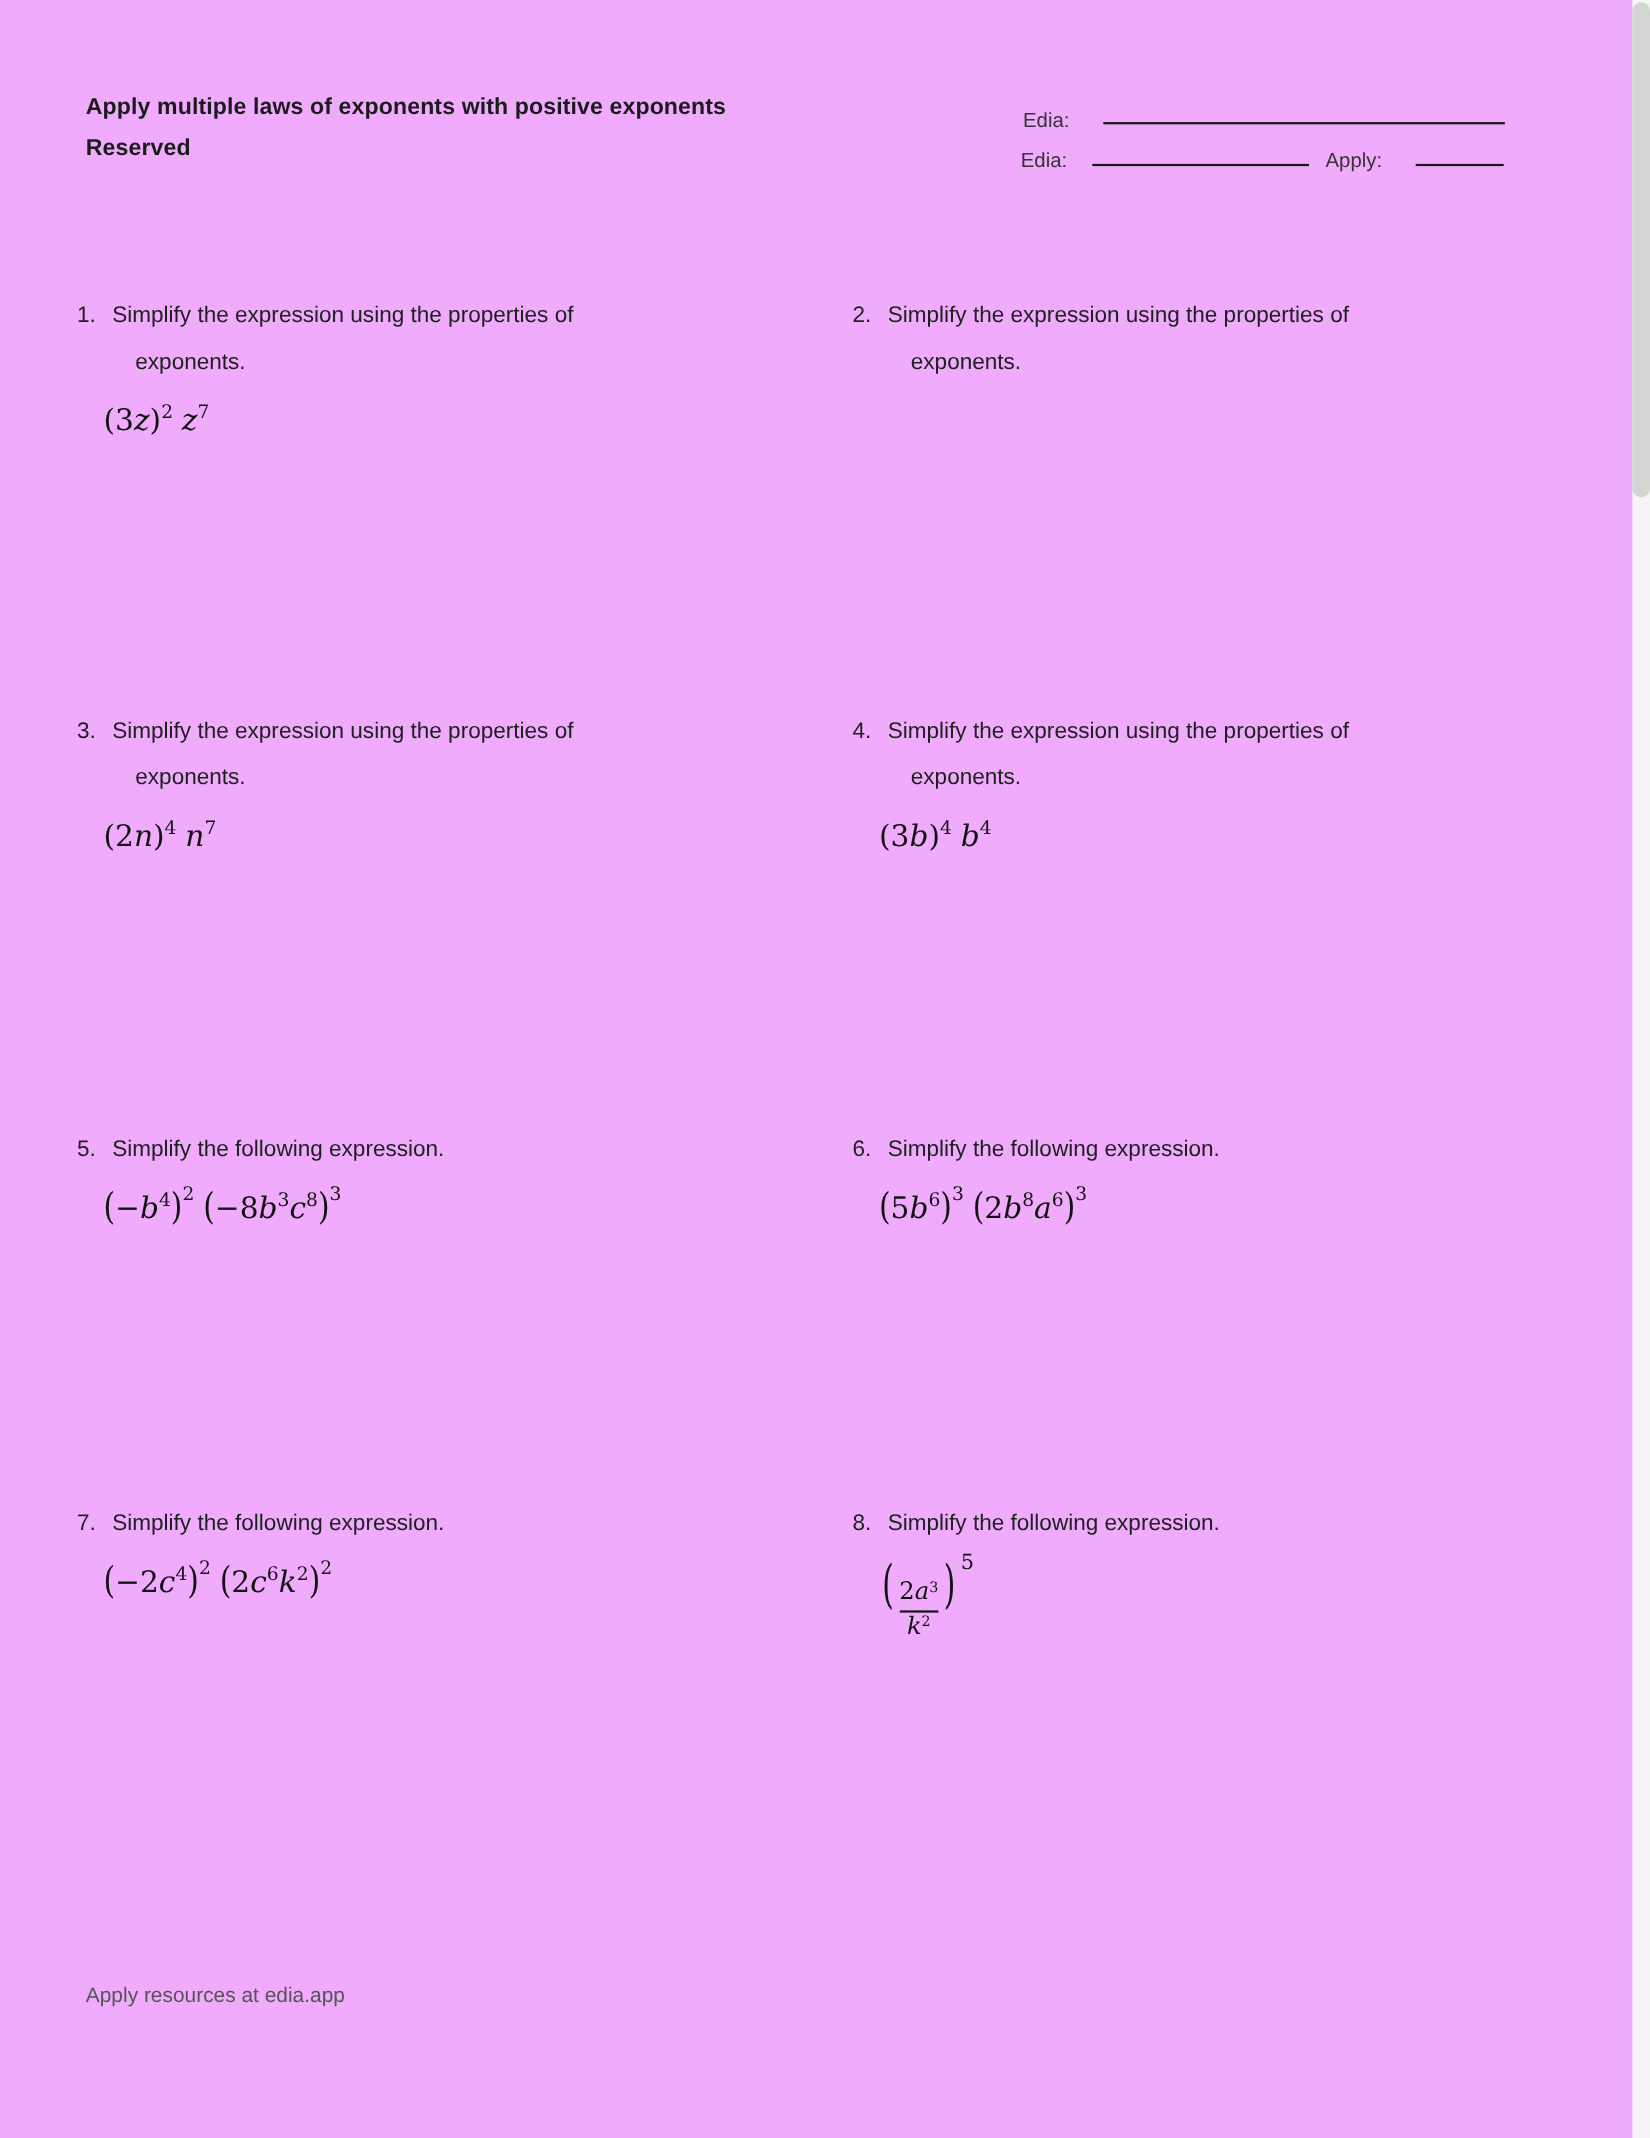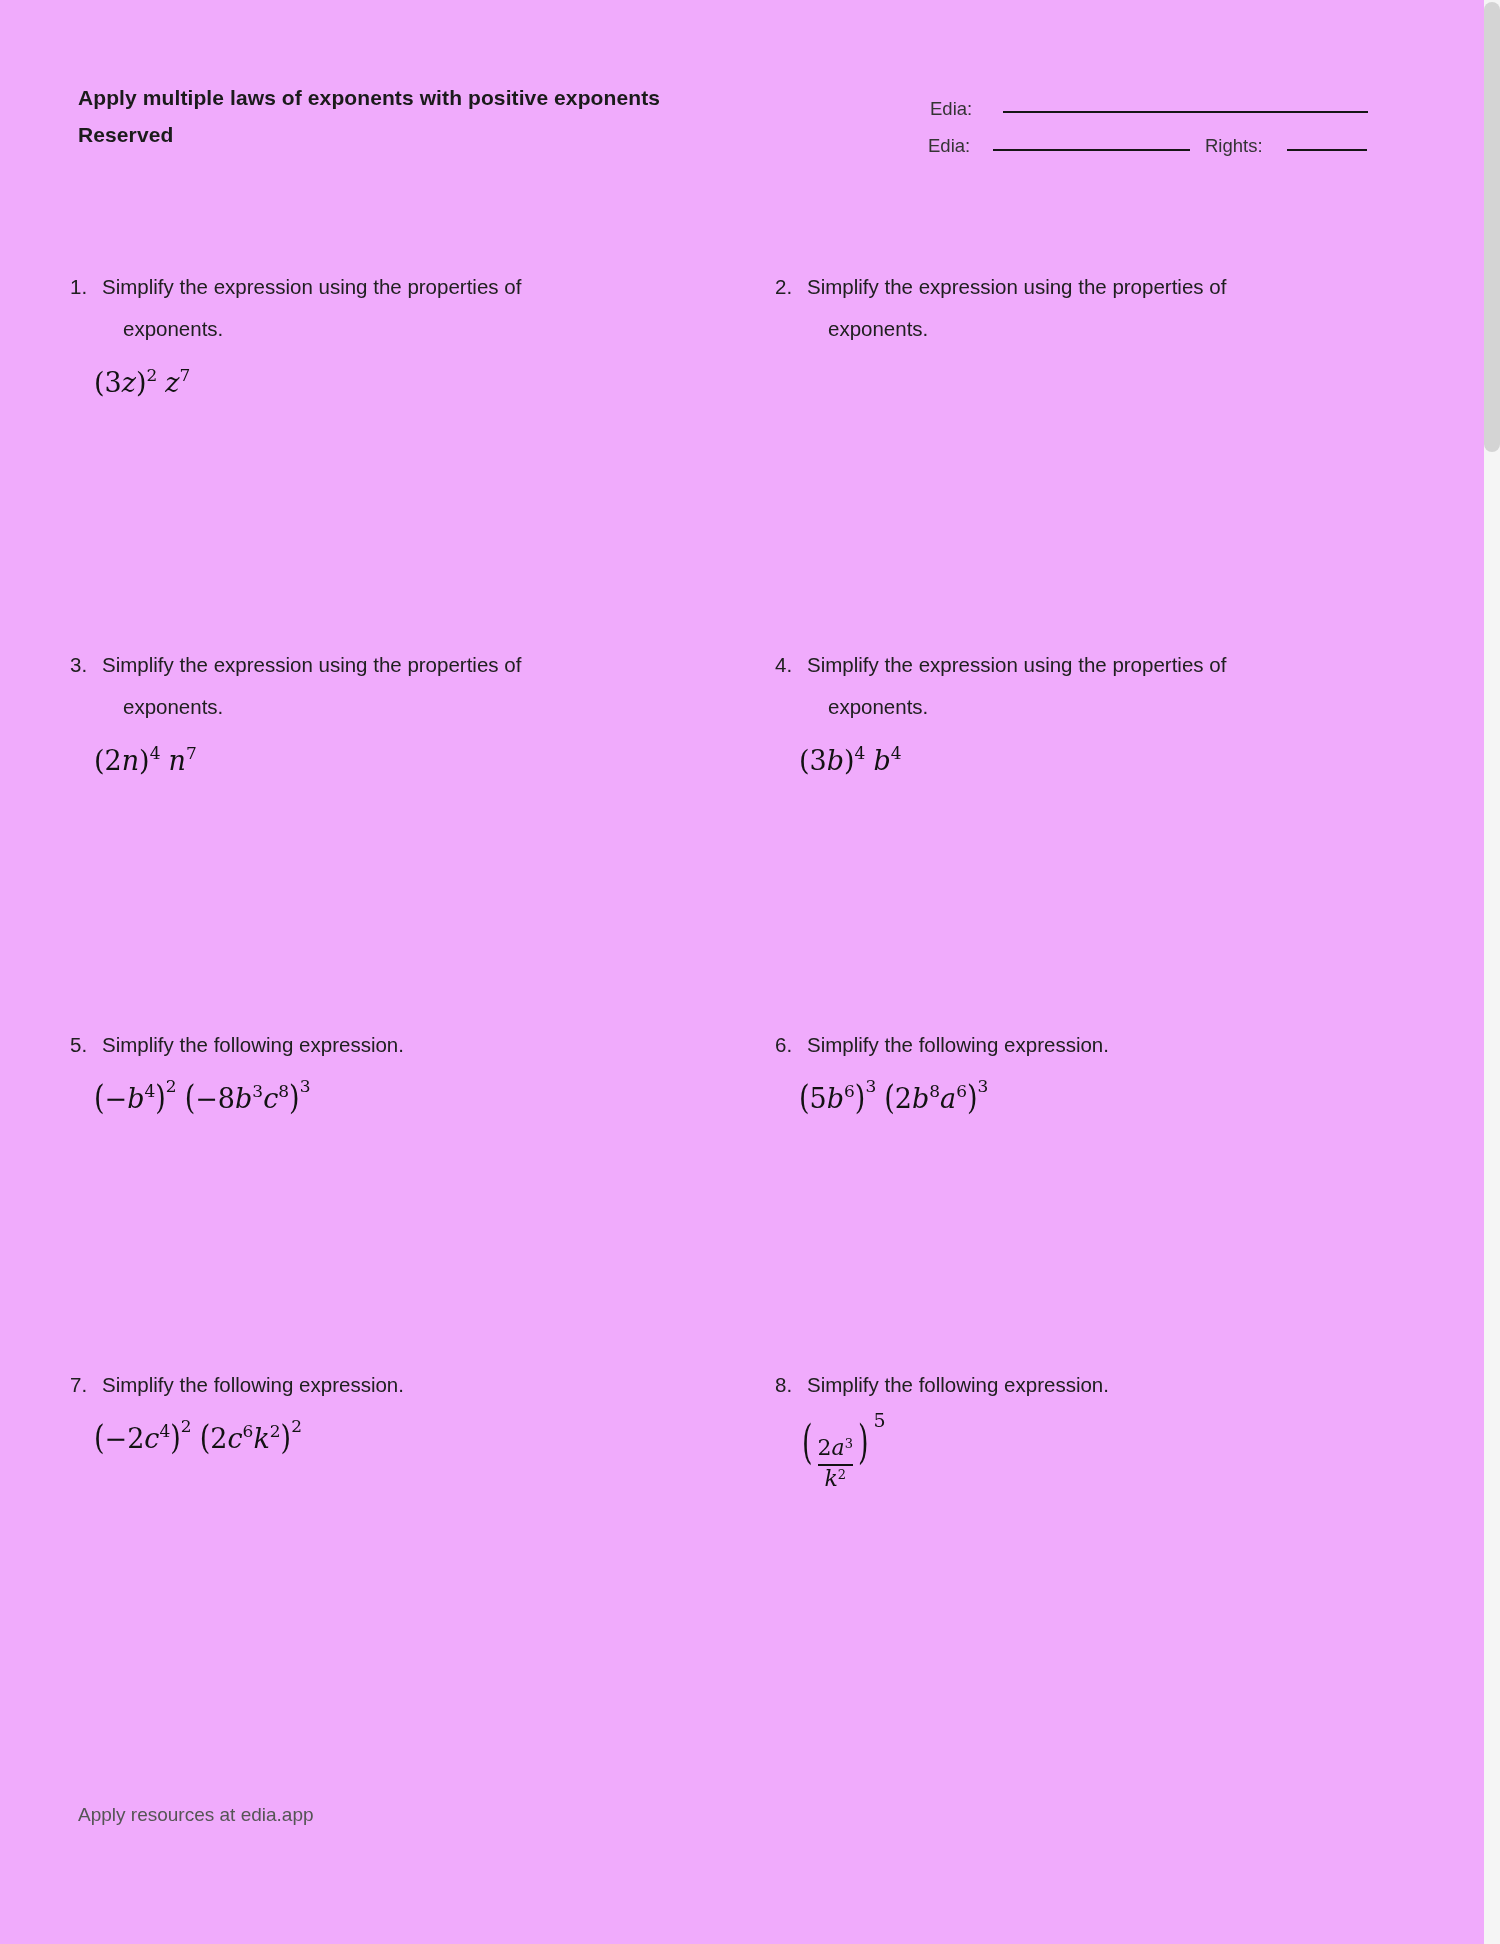--- a/index.html
+++ b/index.html
@@ -76,21 +76,21 @@
     <div class="title-line">Apply multiple laws of exponents with positive exponents</div>
     <div class="title-line">Reserved</div>
   </div>
 
   <div class="hdr-label lbl-name">Edia:</div>
   <div class="blank-line line-name"></div>
 
   <div class="hdr-label lbl-date">Edia:</div>
   <div class="blank-line line-date"></div>
 
-  <div class="hdr-label lbl-period">Rights:</div>
+  <div class="hdr-label lbl-period">Apply:</div>
   <div class="blank-line line-period"></div>
 
   <div class="problem col-l row1">
     <div class="phead">
       <span class="pnum">1.</span>
       <div class="prompt">Simplify the expression using the properties of exponents.</div>
     </div>
     <div class="math"><span class="mn">(3</span><span class="mi">z</span><span class="mn">)</span><span class="msup">2</span><span class="mgap"></span><span class="mi">z</span><span class="msup">7</span></div>
   </div>
 

